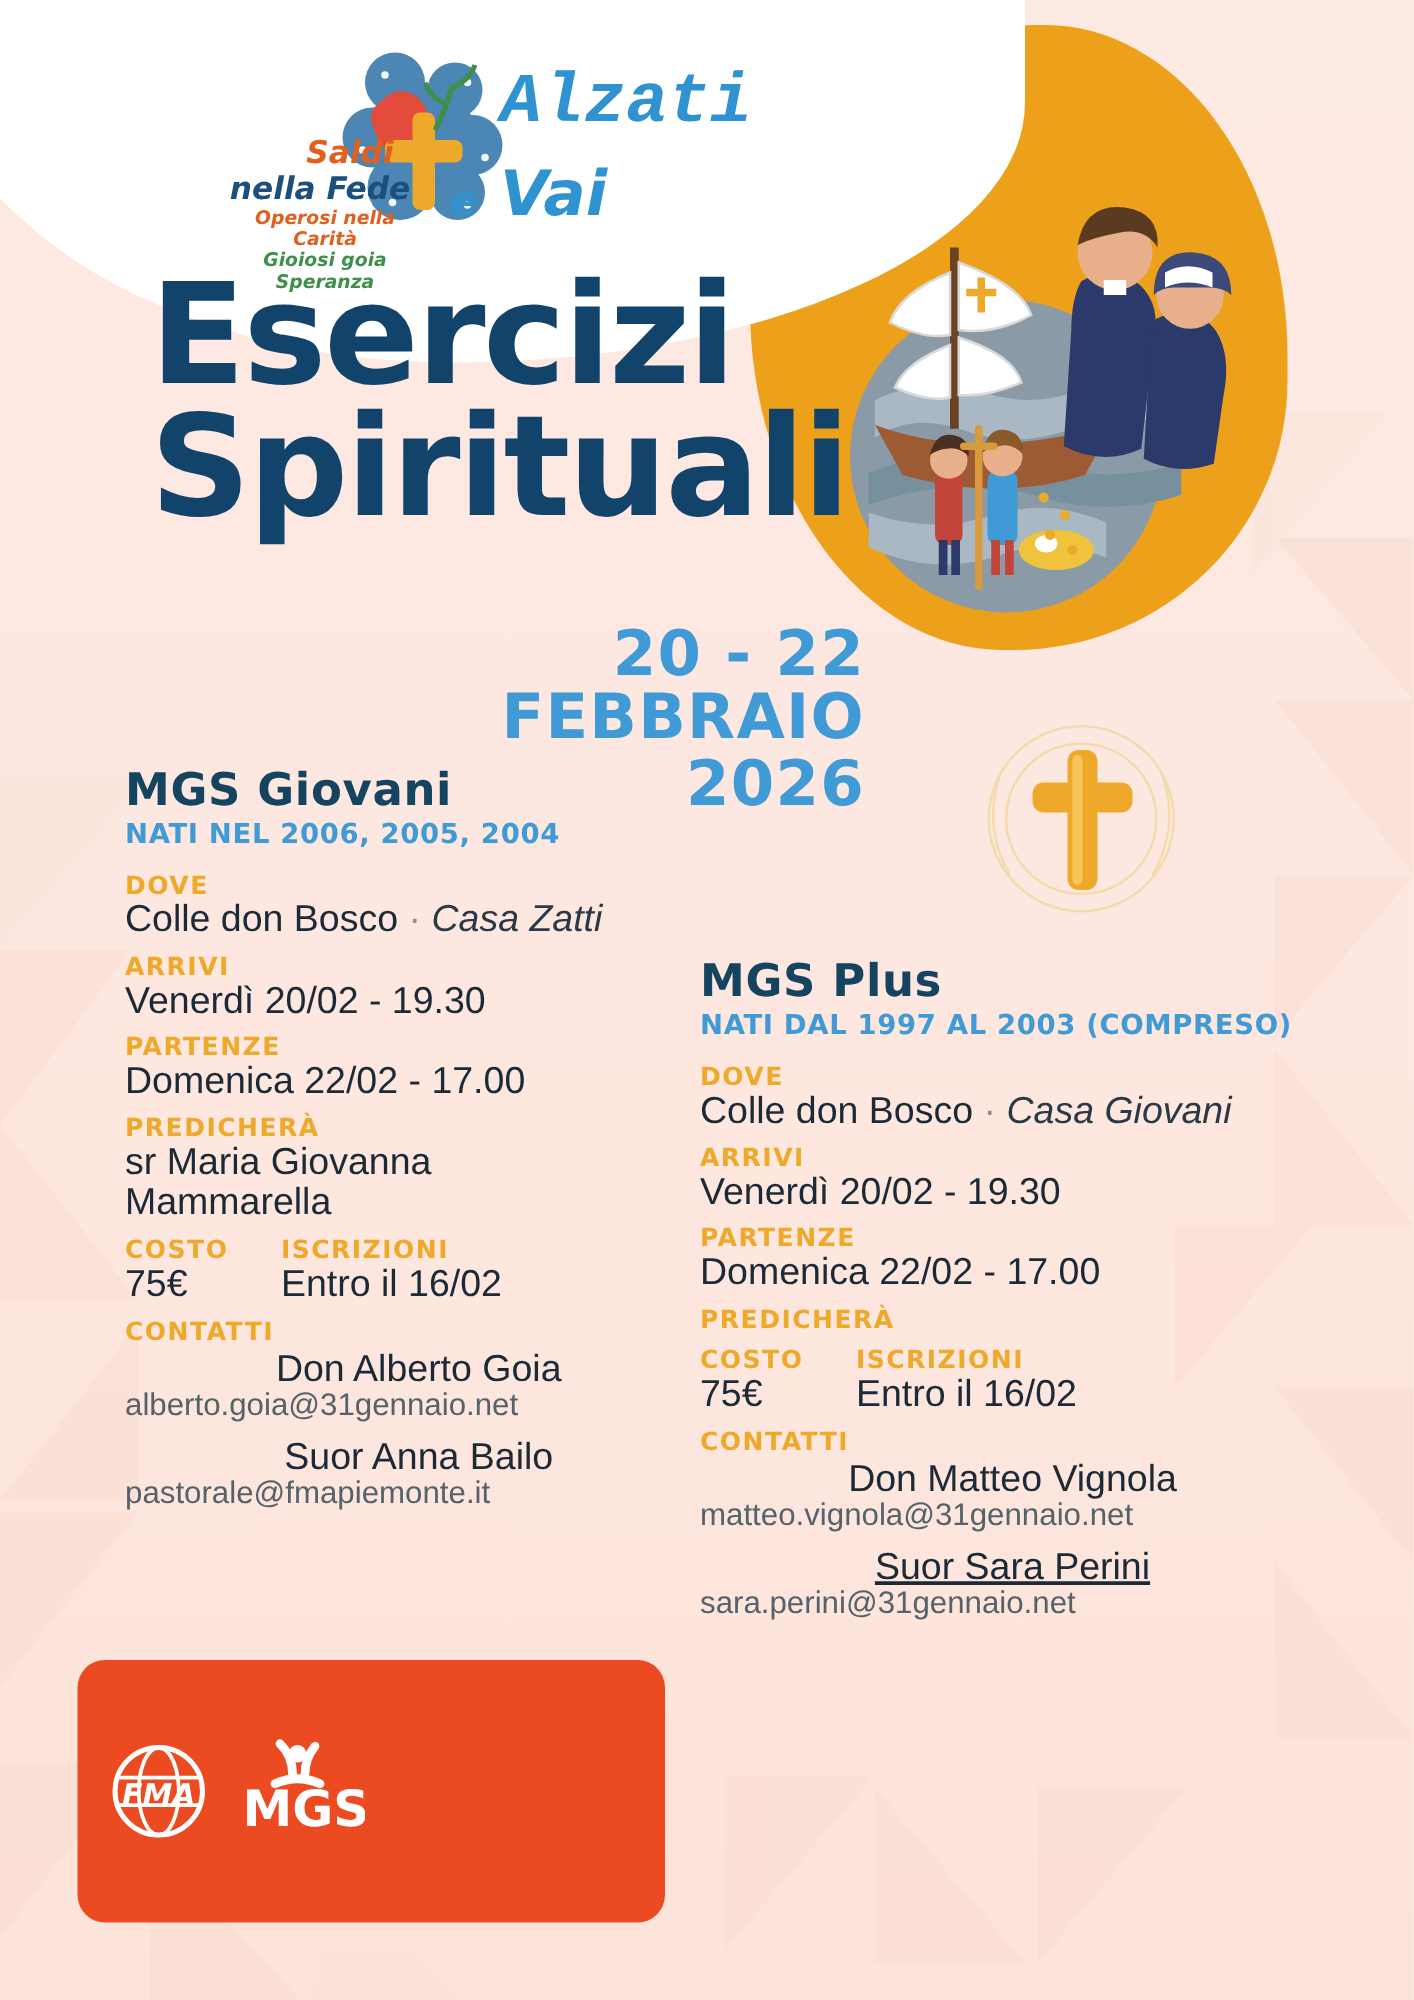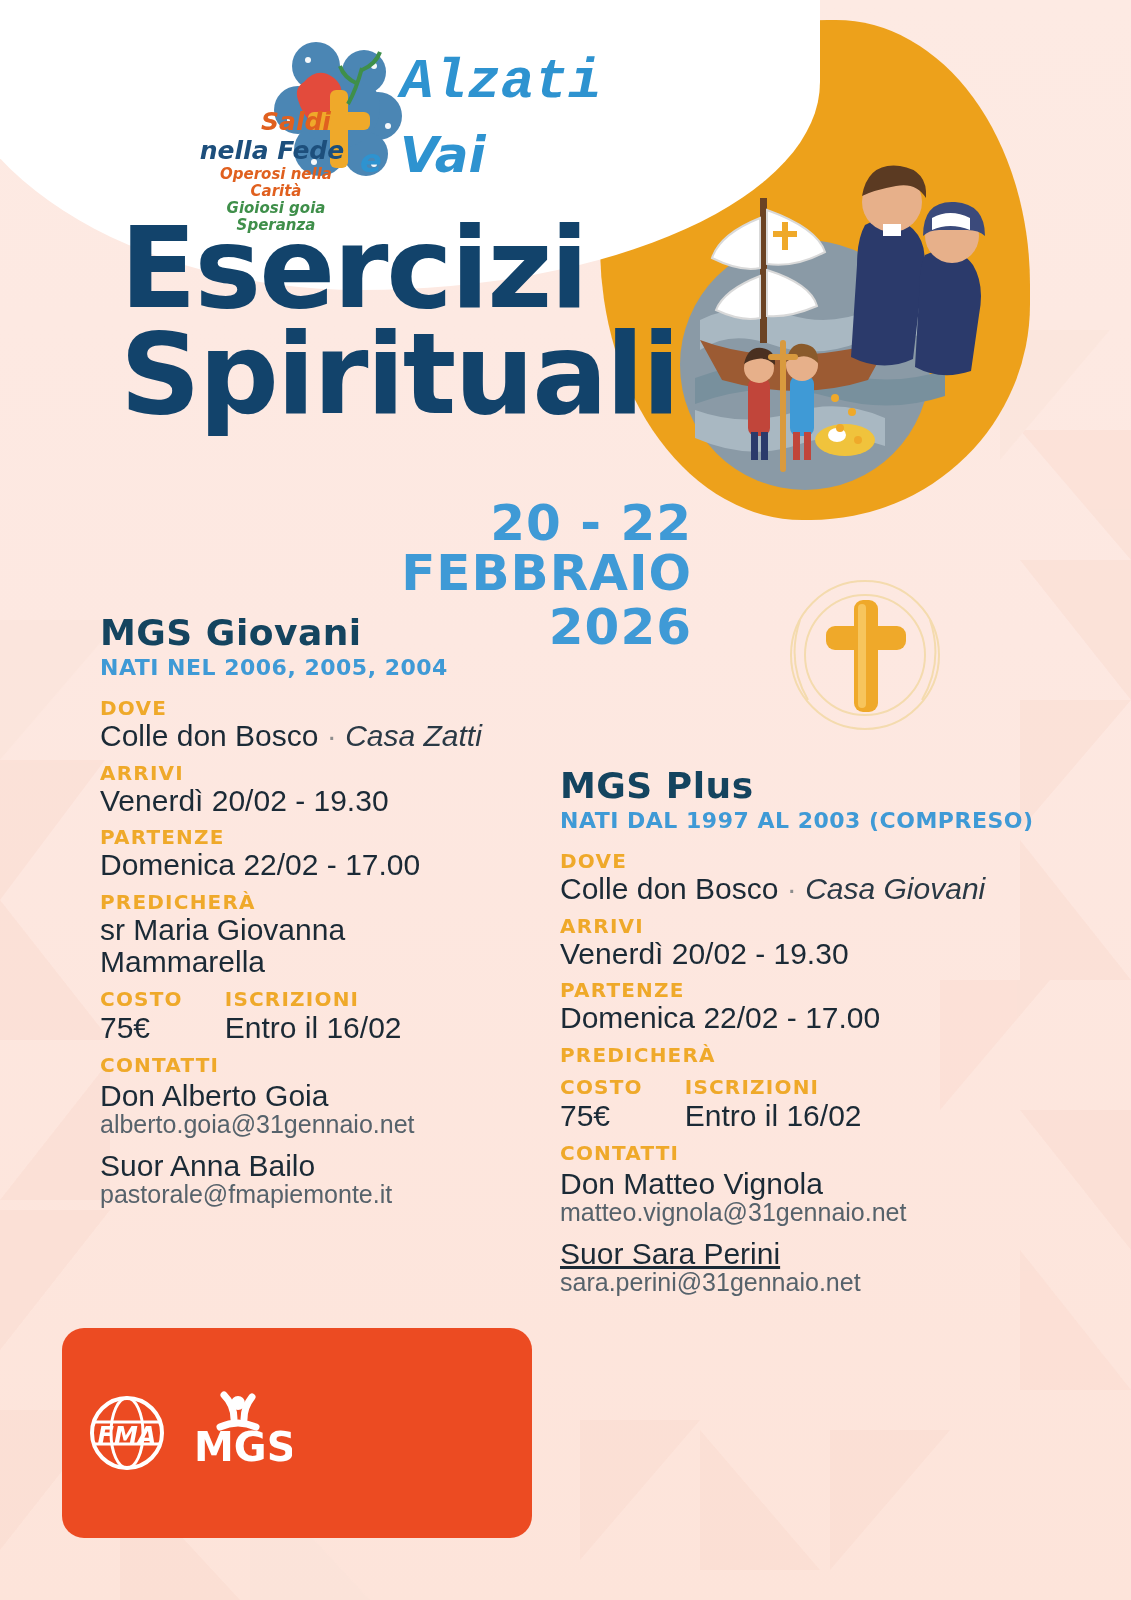--- a/index.html
+++ b/index.html
@@ -65,21 +65,21 @@
   }
   .logo-flower {
     position: absolute;
     left: 85px;
     top: 8px;
     width: 140px;
     height: 150px;
   }
   .logo-text-left {
     position: absolute;
-    left: 16px;
+    left: 0px;
     top: 78px;
     width: 150px;
     text-align: center;
     line-height: 1.15;
   }
   .saldi {
     font-family: "DejaVu Sans", sans-serif;
     font-weight: bold;
     font-style: italic;
     font-size: 25px;
@@ -265,20 +265,21 @@
     font-family: "Liberation Sans", sans-serif;
     font-size: 30px;
     color: #1b2a36;
   }
   .name-line {
     font-family: "Liberation Sans", sans-serif;
     font-size: 30px;
     color: #1b2a36;
     line-height: 1.1;
     margin-top: 2px;
+    text-align: center;
   }
 
   
   .footer {
     position: absolute;
     left: 62px;
     top: 1328px;
     width: 470px;
     height: 210px;
     background: #ec4b22;

